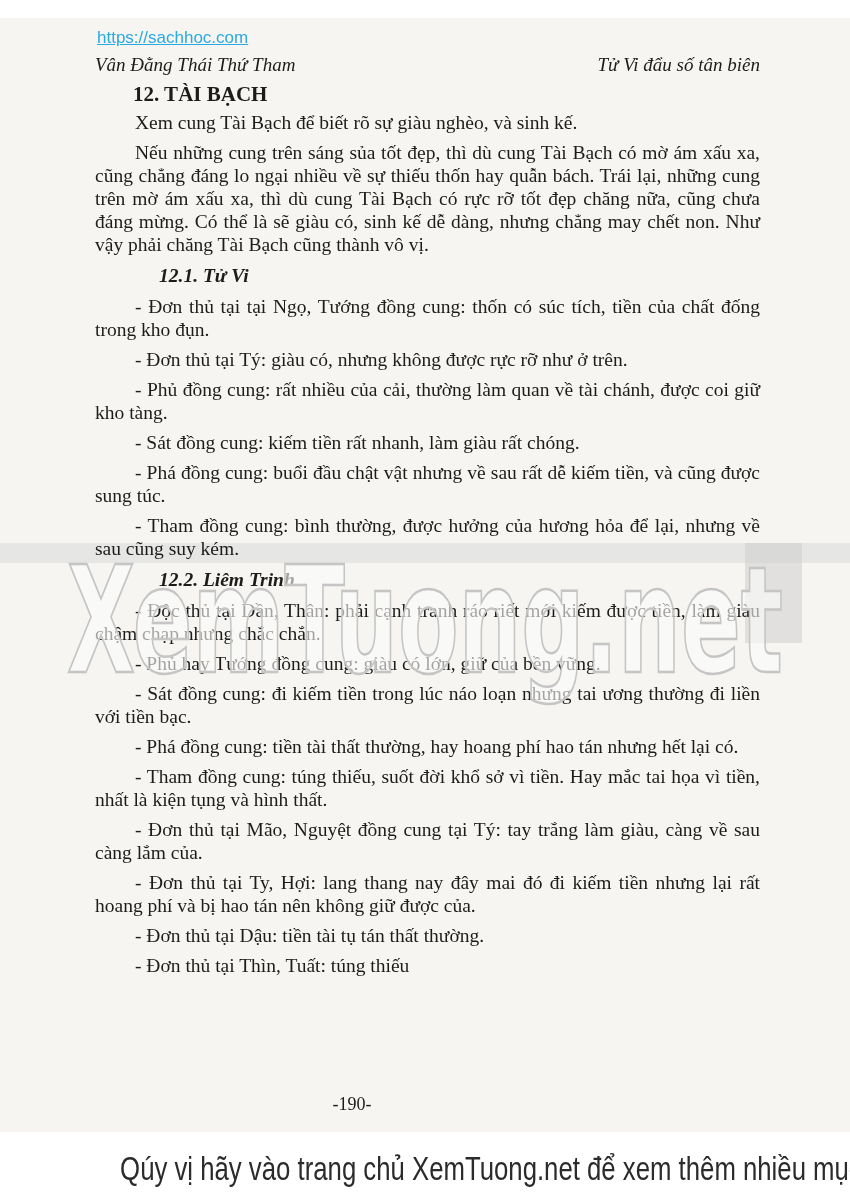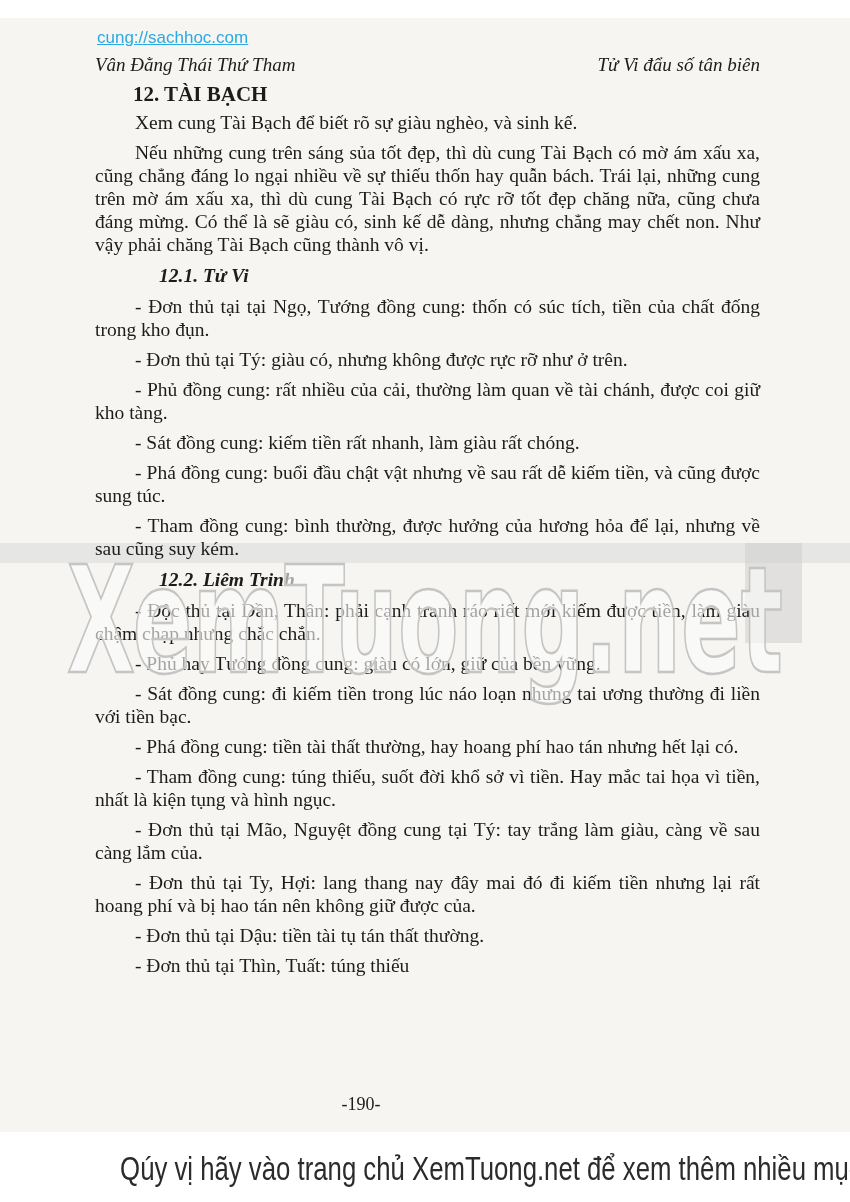--- a/index.html
+++ b/index.html
@@ -50,21 +50,21 @@
     margin:0 0 7px 0;
   }
   .section-heading{
     font-size:19.5px;
     font-weight:bold;
     font-style:italic;
     margin:9px 0 8px 64px;
   }
   .page-number{
     position:absolute;
-    left:13px;top:1076px;width:696px;
+    left:4px;top:1076px;width:696px;
     text-align:center;
     font-size:18px;
   }
   .wm-band{
     position:absolute;
     left:0;top:525px;width:850px;height:20px;
     background:#d9d9d9;
     opacity:.55;
   }
   .wm-patch{
@@ -103,42 +103,42 @@
   }
 </style>
 </head>
 <body>
 
 <div class="scan">
   <div class="wm-band"></div>
   <div class="wm-patch"></div>
 
   <div class="content">
-    <a class="source-link">cung://sachhoc.com</a>
+    <a class="source-link">https://sachhoc.com</a>
     <div class="book-header">
       <span>Vân Đằng Thái Thứ Tham</span>
       <span>Tử Vi đẩu số tân biên</span>
     </div>
     <div class="chapter-title">12. TÀI BẠCH</div>
     <div id="flow">
         <p class="body-par">Xem cung Tài Bạch để biết rõ sự giàu nghèo, và sinh kế.</p>
         <p class="body-par">Nếu những cung trên sáng sủa tốt đẹp, thì dù cung Tài Bạch có mờ ám xấu xa, cũng chẳng đáng lo ngại nhiều về sự thiếu thốn hay quẫn bách. Trái lại, những cung trên mờ ám xấu xa, thì dù cung Tài Bạch có rực rỡ tốt đẹp chăng nữa, cũng chưa đáng mừng. Có thể là sẽ giàu có, sinh kế dễ dàng, nhưng chẳng may chết non. Như vậy phải chăng Tài Bạch cũng thành vô vị.</p>
         <div class="section-heading">12.1. Tử Vi</div>
         <p class="body-par">- Đơn thủ tại tại Ngọ, Tướng đồng cung: thốn có súc tích, tiền của chất đống trong kho đụn.</p>
         <p class="body-par">- Đơn thủ tại Tý: giàu có, nhưng không được rực rỡ như ở trên.</p>
         <p class="body-par">- Phủ đồng cung: rất nhiều của cải, thường làm quan về tài chánh, được coi giữ kho tàng.</p>
         <p class="body-par">- Sát đồng cung: kiếm tiền rất nhanh, làm giàu rất chóng.</p>
         <p class="body-par">- Phá đồng cung: buổi đầu chật vật nhưng về sau rất dễ kiếm tiền, và cũng được sung túc.</p>
         <p class="body-par">- Tham đồng cung: bình thường, được hưởng của hương hỏa để lại, nhưng về sau cũng suy kém.</p>
         <div class="section-heading">12.2. Liêm Trinh</div>
         <p class="body-par">- Độc thủ tại Dần, Thân: phải cạnh tranh ráo riết mới kiếm được tiền, làm giàu chậm chạp nhưng chắc chắn.</p>
         <p class="body-par">- Phủ hay Tướng đồng cung: giàu có lớn, giữ của bền vững.</p>
         <p class="body-par">- Sát đồng cung: đi kiếm tiền trong lúc náo loạn nhưng tai ương thường đi liền với tiền bạc.</p>
         <p class="body-par">- Phá đồng cung: tiền tài thất thường, hay hoang phí hao tán nhưng hết lại có.</p>
-        <p class="body-par">- Tham đồng cung: túng thiếu, suốt đời khổ sở vì tiền. Hay mắc tai họa vì tiền, nhất là kiện tụng và hình ngục.</p>
+        <p class="body-par">- Tham đồng cung: túng thiếu, suốt đời khổ sở vì tiền. Hay mắc tai họa vì tiền, nhất là kiện tụng và hình thất.</p>
         <p class="body-par">- Đơn thủ tại Mão, Nguyệt đồng cung tại Tý: tay trắng làm giàu, càng về sau càng lắm của.</p>
         <p class="body-par">- Đơn thủ tại Ty, Hợi: lang thang nay đây mai đó đi kiếm tiền nhưng lại rất hoang phí và bị hao tán nên không giữ được của.</p>
         <p class="body-par">- Đơn thủ tại Dậu: tiền tài tụ tán thất thường.</p>
         <p class="body-par">- Đơn thủ tại Thìn, Tuất: túng thiếu</p>
       </div>
   </div>
 
   <svg class="watermark" width="726" height="170" viewBox="0 0 726 170">
     <text x="3" y="132" font-size="148" textLength="716" lengthAdjust="spacingAndGlyphs">XemTuong.net</text>
   </svg>

